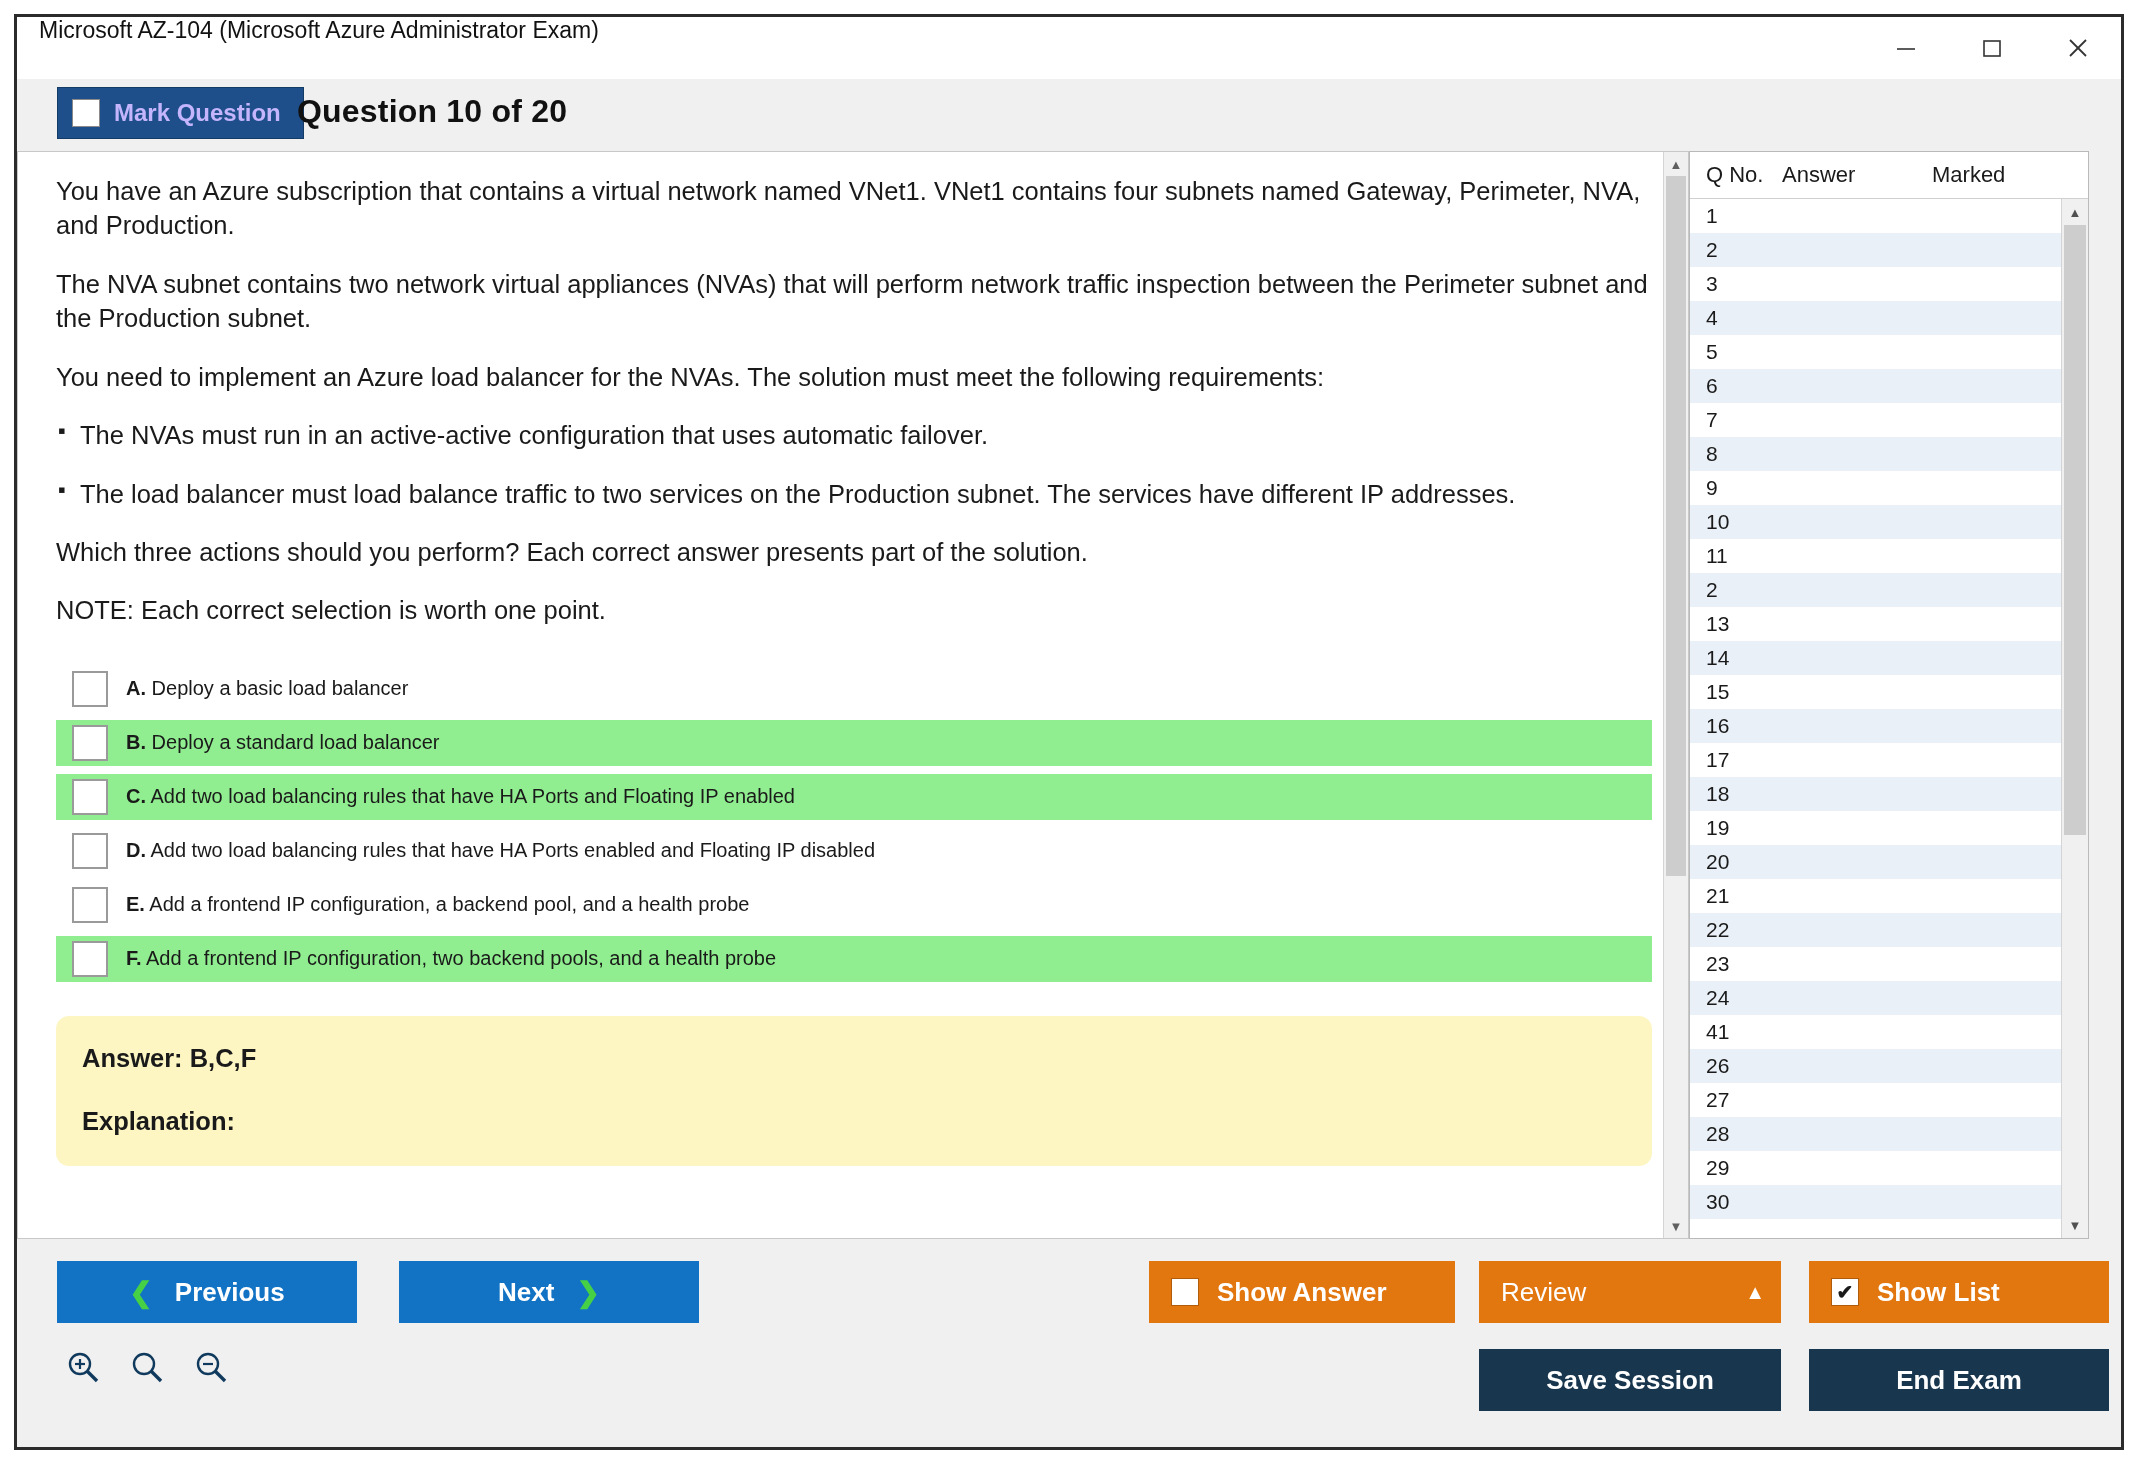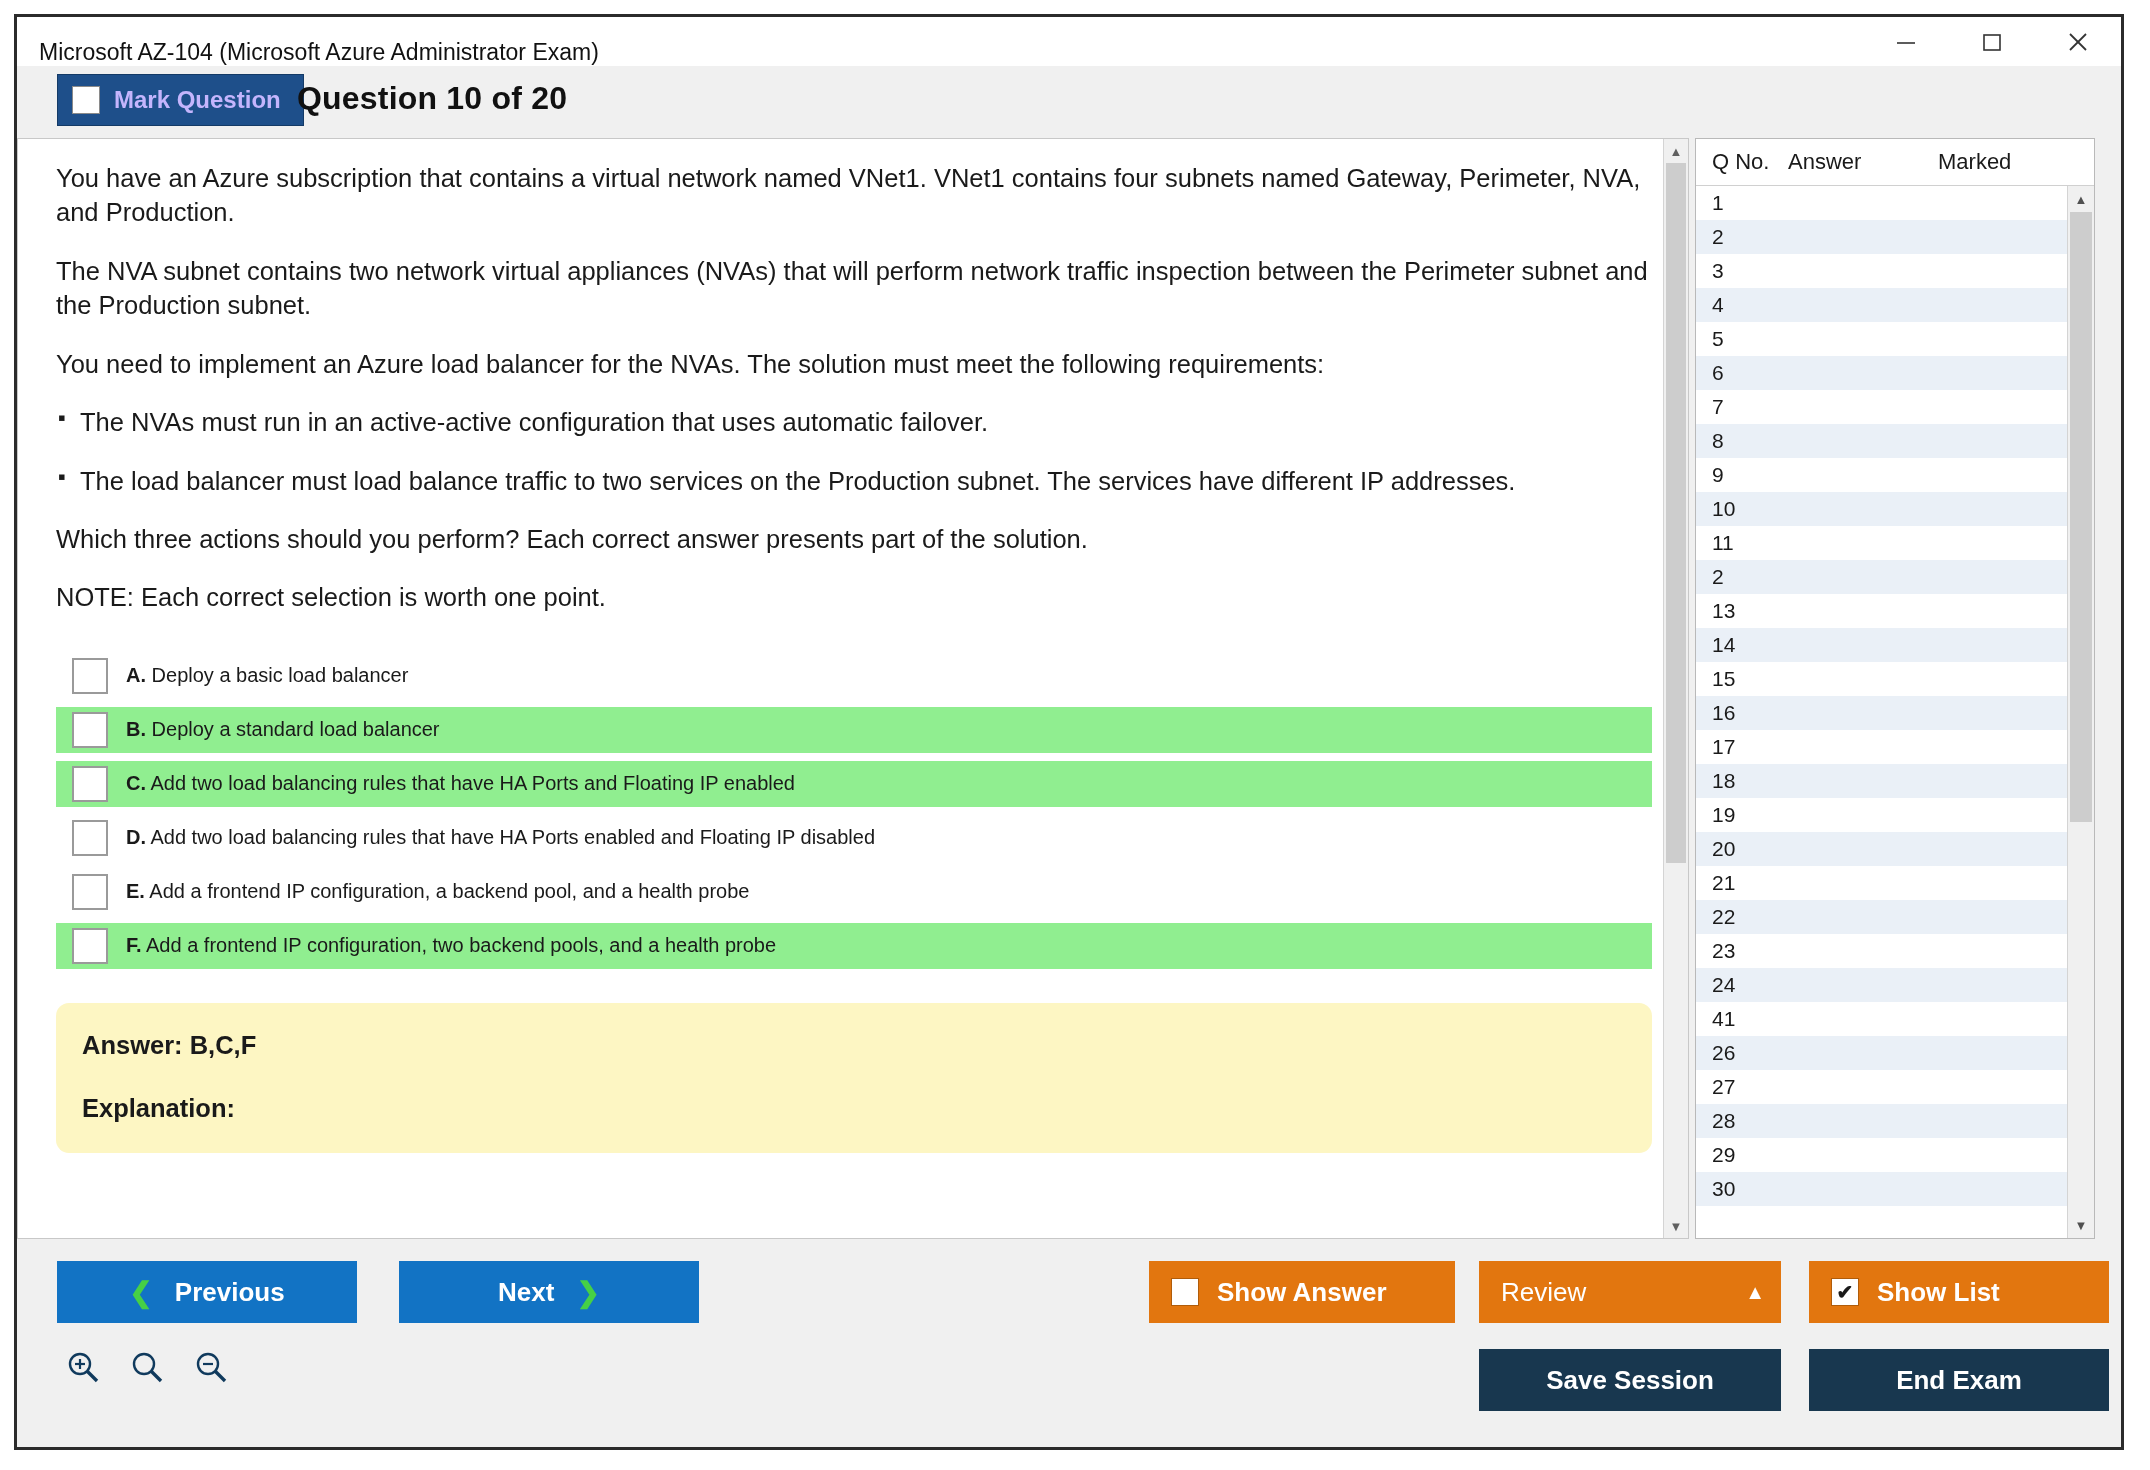--- a/index.html
+++ b/index.html
@@ -20,24 +20,24 @@
     width: 2110px;
     height: 1436px;
     border: 3px solid #2b2b2b;
     background: #f0f0f0;
     box-sizing: border-box;
     display: flex;
     flex-direction: column;
   }
   
   .titlebar {
-    height: 49px;
+    height: 62px;
     background: #ffffff;
     display: flex;
-    align-items: flex-end;
+    align-items: flex-start;
     flex: 0 0 auto;
     gap: 20px;
   }
   .title-text {
     font-size: 23px;
     color: #111;
     margin-left: 22px;
     white-space: nowrap;
   }
   .win-buttons {
@@ -212,21 +212,20 @@
     position: absolute;
     left: 2px;
     width: 20px;
     background: #cdcdcd;
     top: 0;
     height: 700px;
   }
   
   .qlist-panel {
     width: 400px;
-    margin-left: 6px;
     background: #ffffff;
     border: 1px solid #b9b9b9;
     box-sizing: border-box;
     display: flex;
     flex-direction: column;
   }
   .qlist-header {
     display: flex;
     height: 46px;
     align-items: center;

